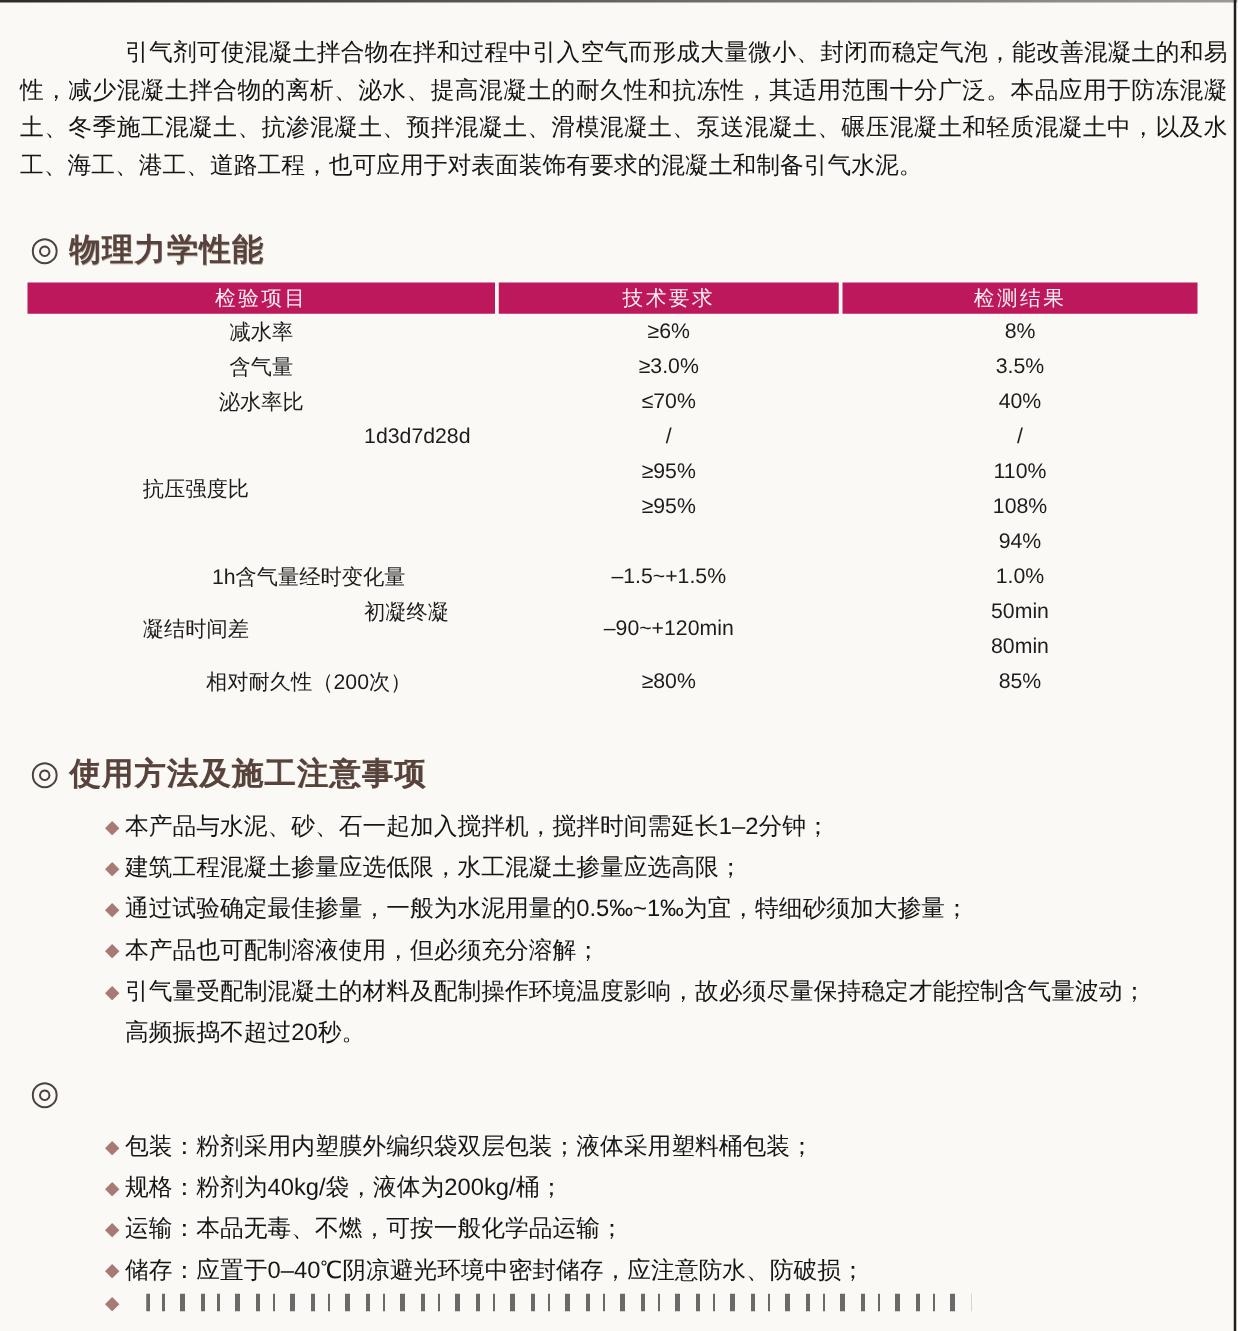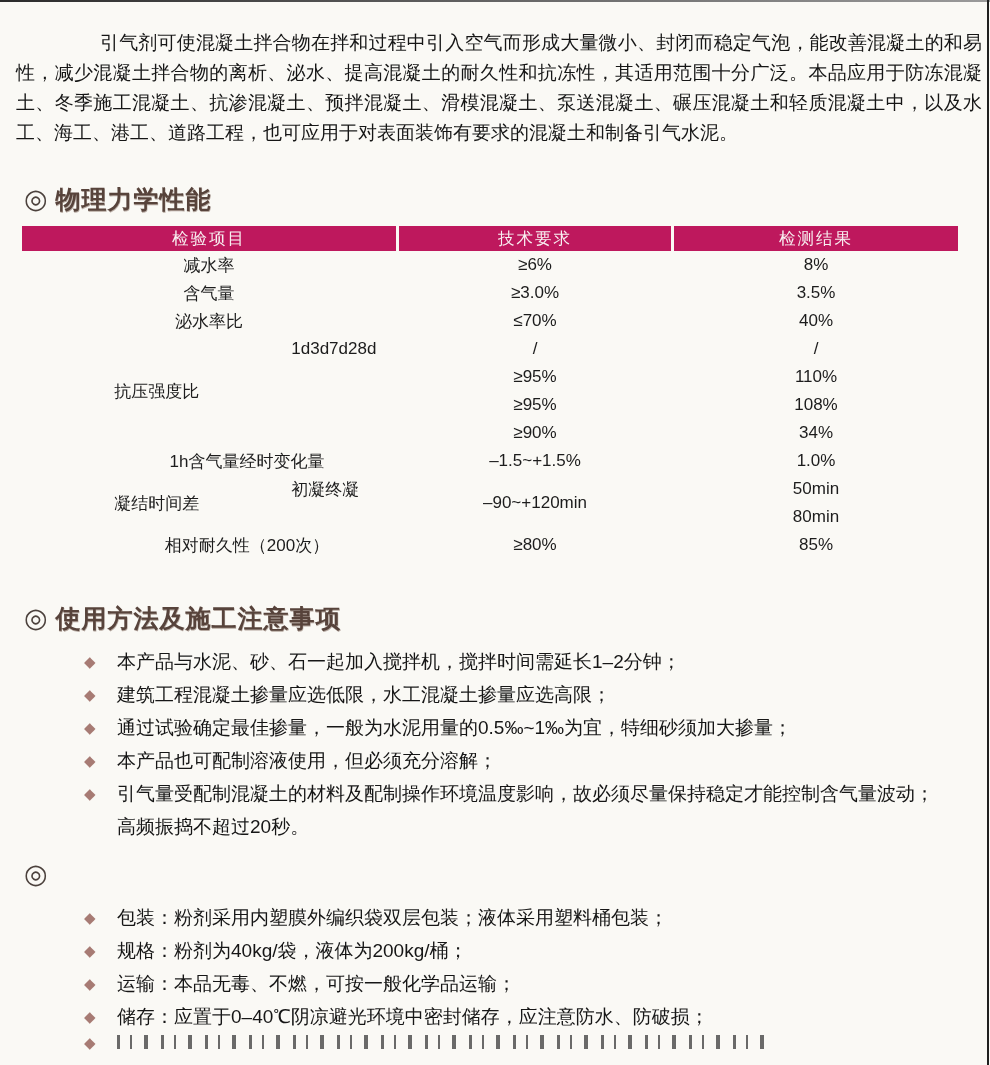--- a/index.html
+++ b/index.html
@@ -66,21 +66,21 @@
   .glabel { display:flex; align-items:center; justify-content:center; }
   .gsubs { display:flex; flex-direction:row; }
   .gsub, .gval { height:28px; display:flex; align-items:center; justify-content:center; }
   .gvals { display:flex; flex-direction:column; }
   .gmerged { display:flex; align-items:center; justify-content:center; }
 
   
   .blist { list-style:none; margin-top:12px; margin-left:84px; width:890px; }
   .bitem { display:flex; line-height:33px; }
   .diamond { color:#a77b74; font-size:15px; width:16px; line-height:33px; flex:0 0 16px; }
-  .btext { margin-left:17px; font-size:19px; color:#161616; }
+  .btext { font-size:19px; color:#161616; }
 
   
   .cut-row { display:flex; align-items:flex-start; margin-left:84px; margin-top:0; height:20px; }
   .cut-row .diamond { line-height:20px; }
   .frag {
     margin-left:17px; margin-top:2px; height:14px; width:660px; opacity:.75;
     background:repeating-linear-gradient(90deg,#3a3a3a 0 3px,transparent 3px 13px,#3a3a3a 13px 15px,transparent 15px 27px,#3a3a3a 27px 31px,transparent 31px 44px);
   }
 </style>
 </head>
@@ -126,27 +126,26 @@
         <div class="gsub">1d</div>
         <div class="gsub">3d</div>
         <div class="gsub">7d</div>
         <div class="gsub">28d</div>
       </div>
     </div>
     <div class="gvals">
       <div class="gval">/</div>
       <div class="gval">≥95%</div>
       <div class="gval">≥95%</div>
-      <div class="gval">≥90%</div>
     </div>
     <div class="gvals">
       <div class="gval">/</div>
       <div class="gval">110%</div>
       <div class="gval">108%</div>
-      <div class="gval">34%</div>
+      <div class="gval">94%</div>
     </div>
   </div>
 
   <div class="trow">
     <div class="cell c1 shift">1h含气量经时变化量</div>
     <div class="cell">–1.5~+1.5%</div>
     <div class="cell">1.0%</div>
   </div>
 
   <div class="grow">

